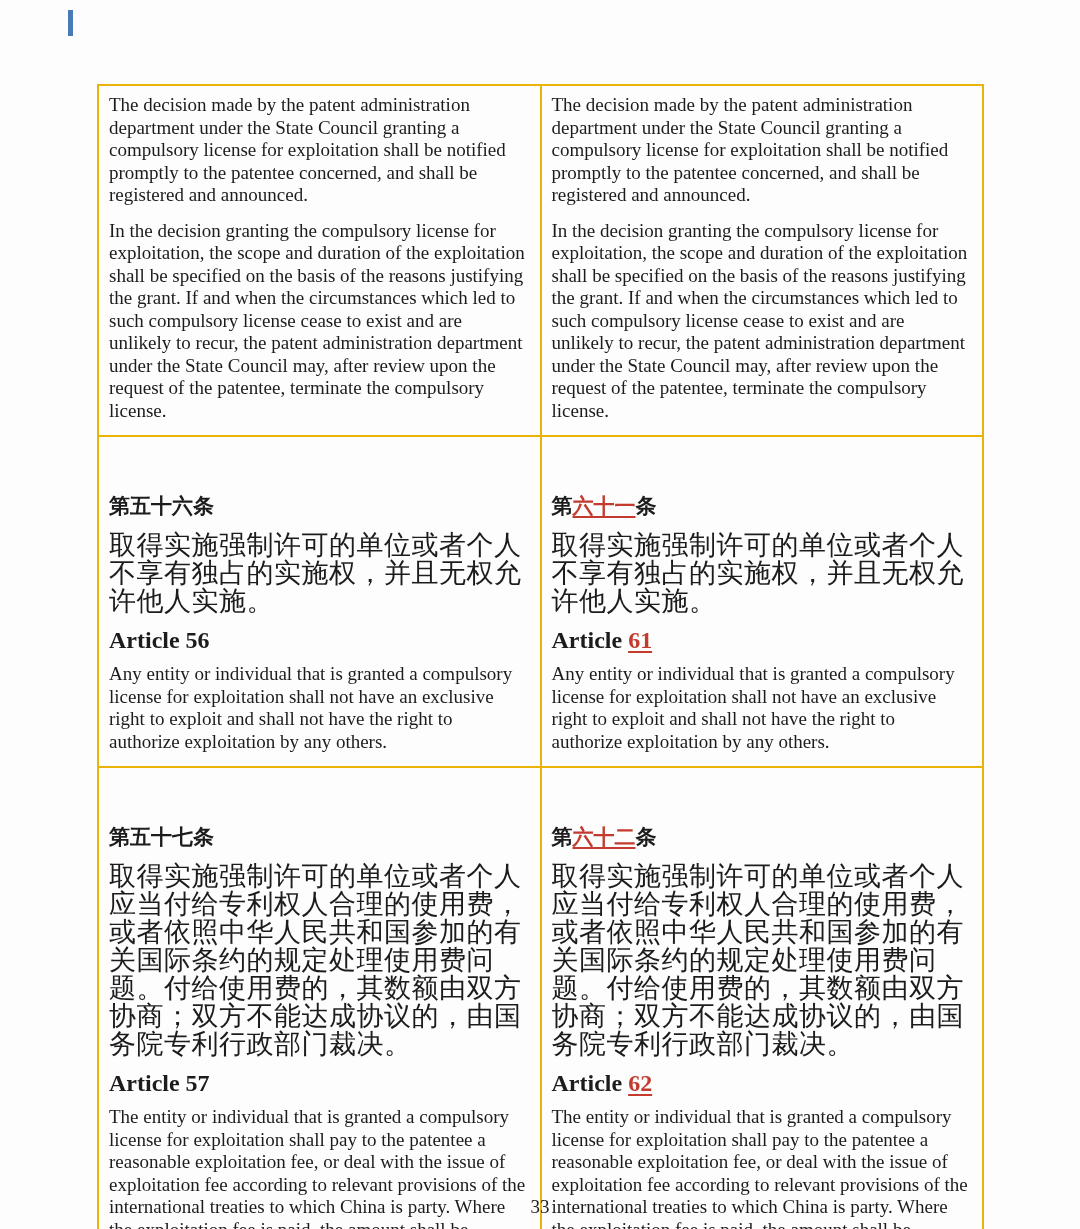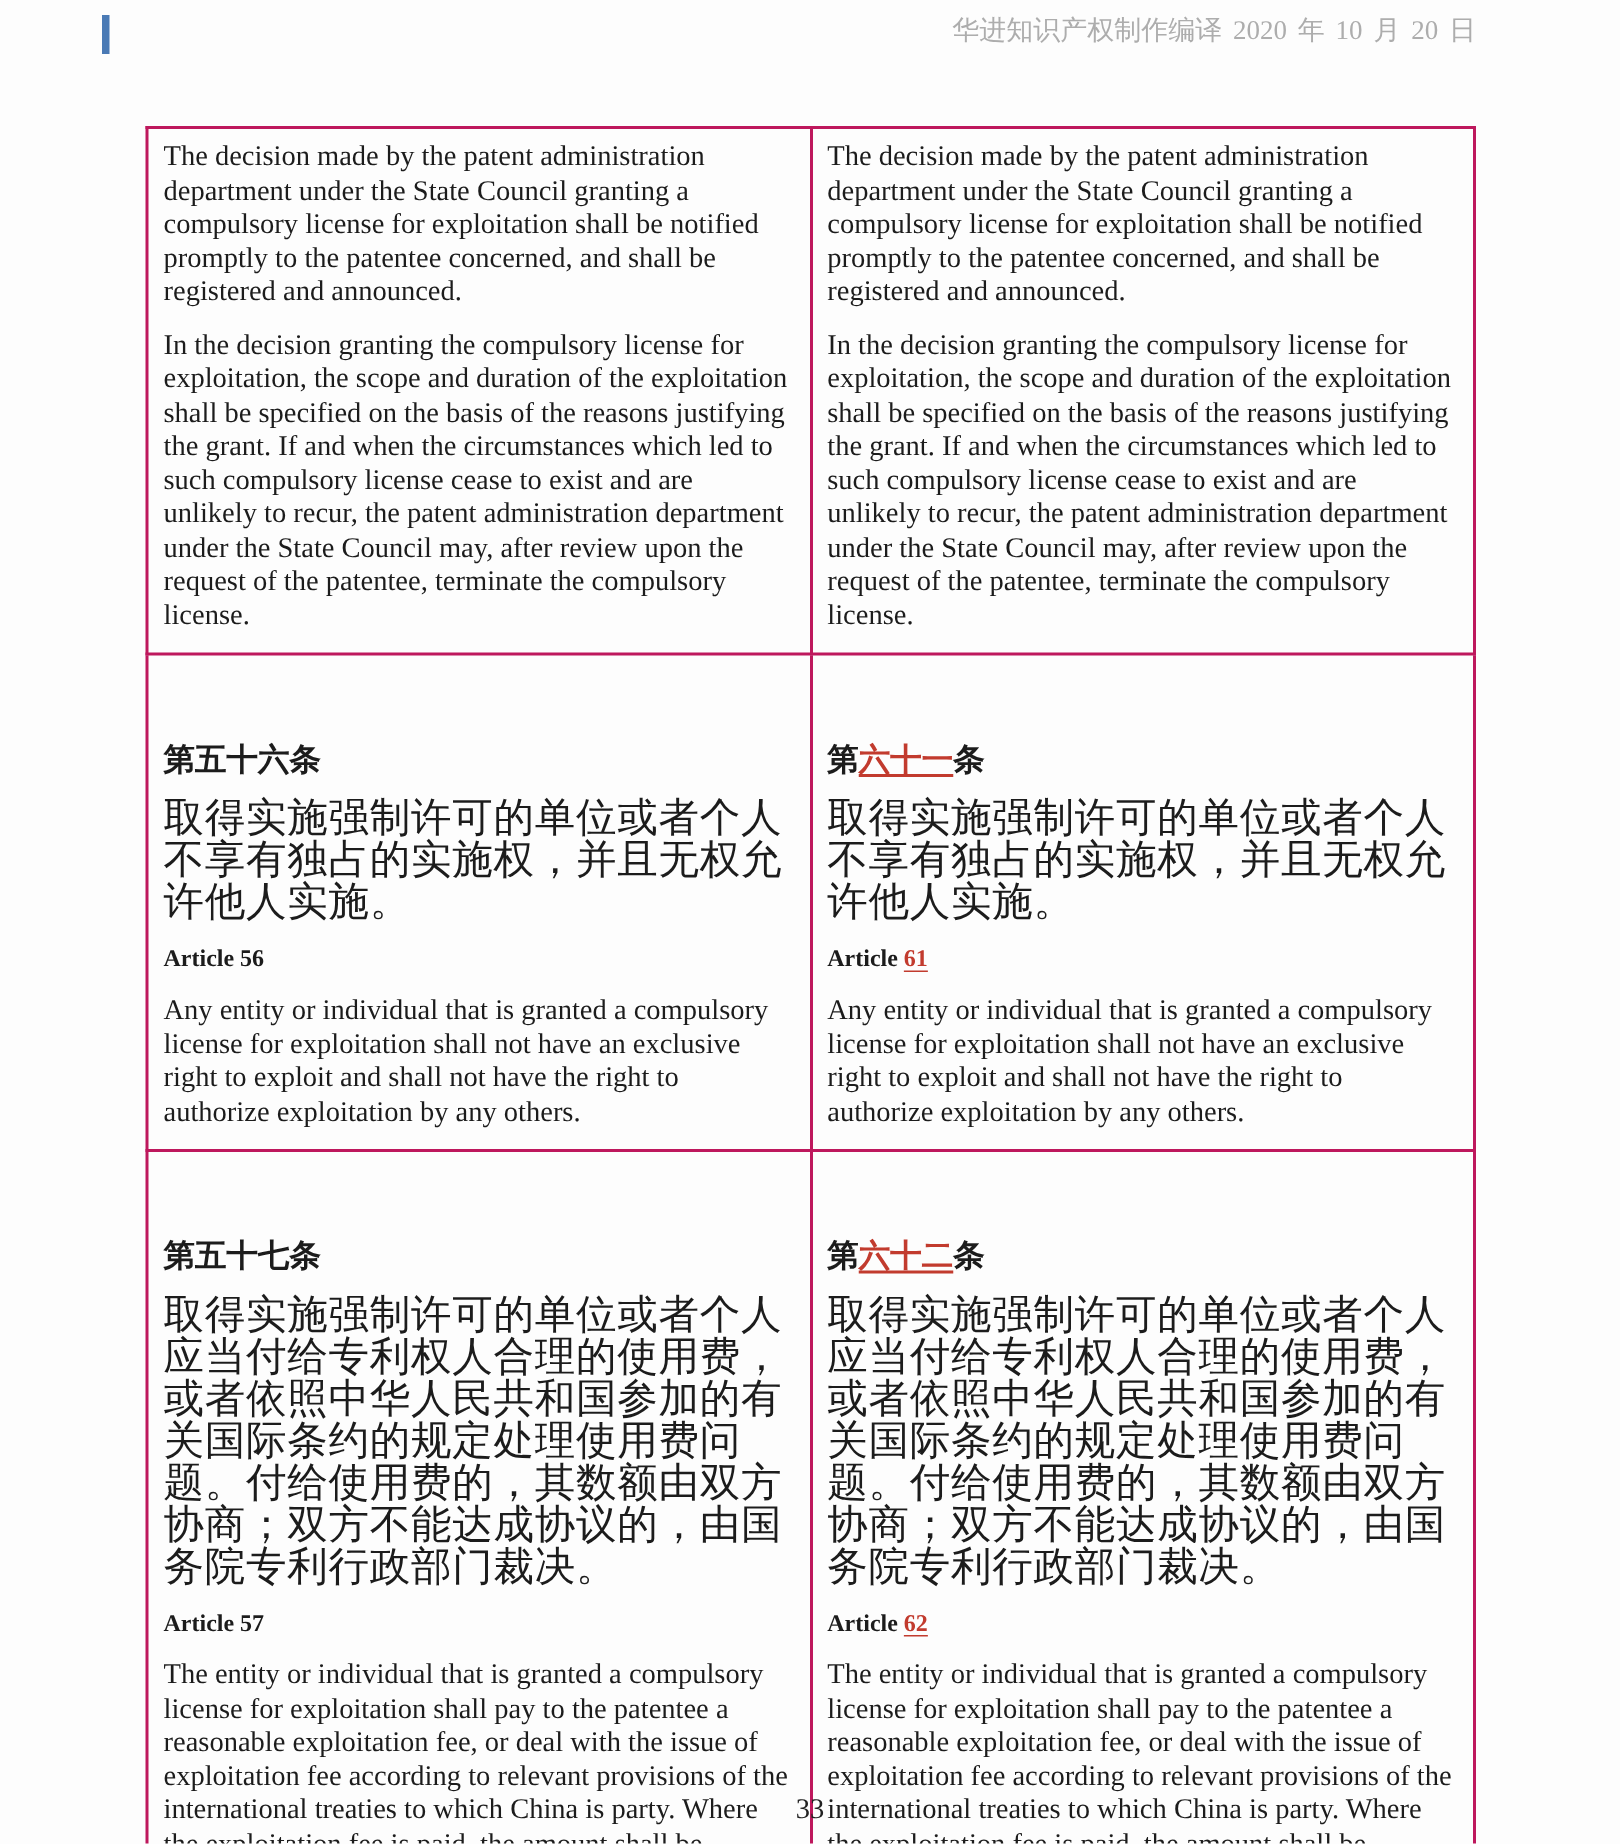--- a/index.html
+++ b/index.html
@@ -37,32 +37,32 @@
   }
   table.law-table {
     position: absolute;
     left: 97px; top: 84px;
     width: 887px;
     border-collapse: collapse;
     table-layout: fixed;
   }
   table.law-table td {
     width: 50%;
-    border: 2px solid #be185d;
+    border: 2px solid #eab308;
     vertical-align: top;
     padding: 8px 12px 0 10px;
     overflow: hidden;
   }
   table.law-table tr.row-0 { height: 351px; }
   table.law-table tr.row-1 { height: 248px; }
   table.law-table tr.row-2 { height: 434px; }
   table.law-table tr.row-3 { height: 71px; }
   .blk { margin: 0 0 13px 0; }
   .blk.en      { font-size: 19px; line-height: 22.5px; }
-  .blk.en-head { font-size: 16px; line-height: 24px; font-weight: bold; margin-bottom: 11px; }
+  .blk.en-head { font-size: 24px; line-height: 24px; font-weight: bold; margin-bottom: 11px; }
   .blk.zh      { font-size: 27px; line-height: 28px; letter-spacing: 0.5px; }
   .blk.zh-head { font-size: 21px; line-height: 26px; font-weight: bold; margin-bottom: 12px; margin-top: 48px; }
   .seg-red {
     color: #c23b2e;
     text-decoration: underline;
     text-decoration-color: #c23b2e;
     text-underline-offset: 3px;
   }
   .page-footer {
     position: absolute;
@@ -72,21 +72,20 @@
     font-size: 19px;
     color: #222222;
   }
 </style>
 </head>
 <body>
 
 <div class="accent-bar"></div>
 
 <div class="page-header">
-  <div class="hdr-zh">华进知识产权制作编译 2020 年 10 月 20 日</div>
 </div>
 
 <table class="law-table">
   <tbody>
       <tr class="row-0">
         <td>
           <p class="blk en"><span>The decision made by the patent administration department under the State Council granting a compulsory license for exploitation shall be notified promptly to the patentee concerned, and shall be registered and announced.</span></p>
           <p class="blk en"><span>In the decision granting the compulsory license for exploitation, the scope and duration of the exploitation shall be specified on the basis of the reasons justifying the grant. If and when the circumstances which led to such compulsory license cease to exist and are unlikely to recur, the patent administration department under the State Council may, after review upon the request of the patentee, terminate the compulsory license.</span></p>
         </td>
         <td>

